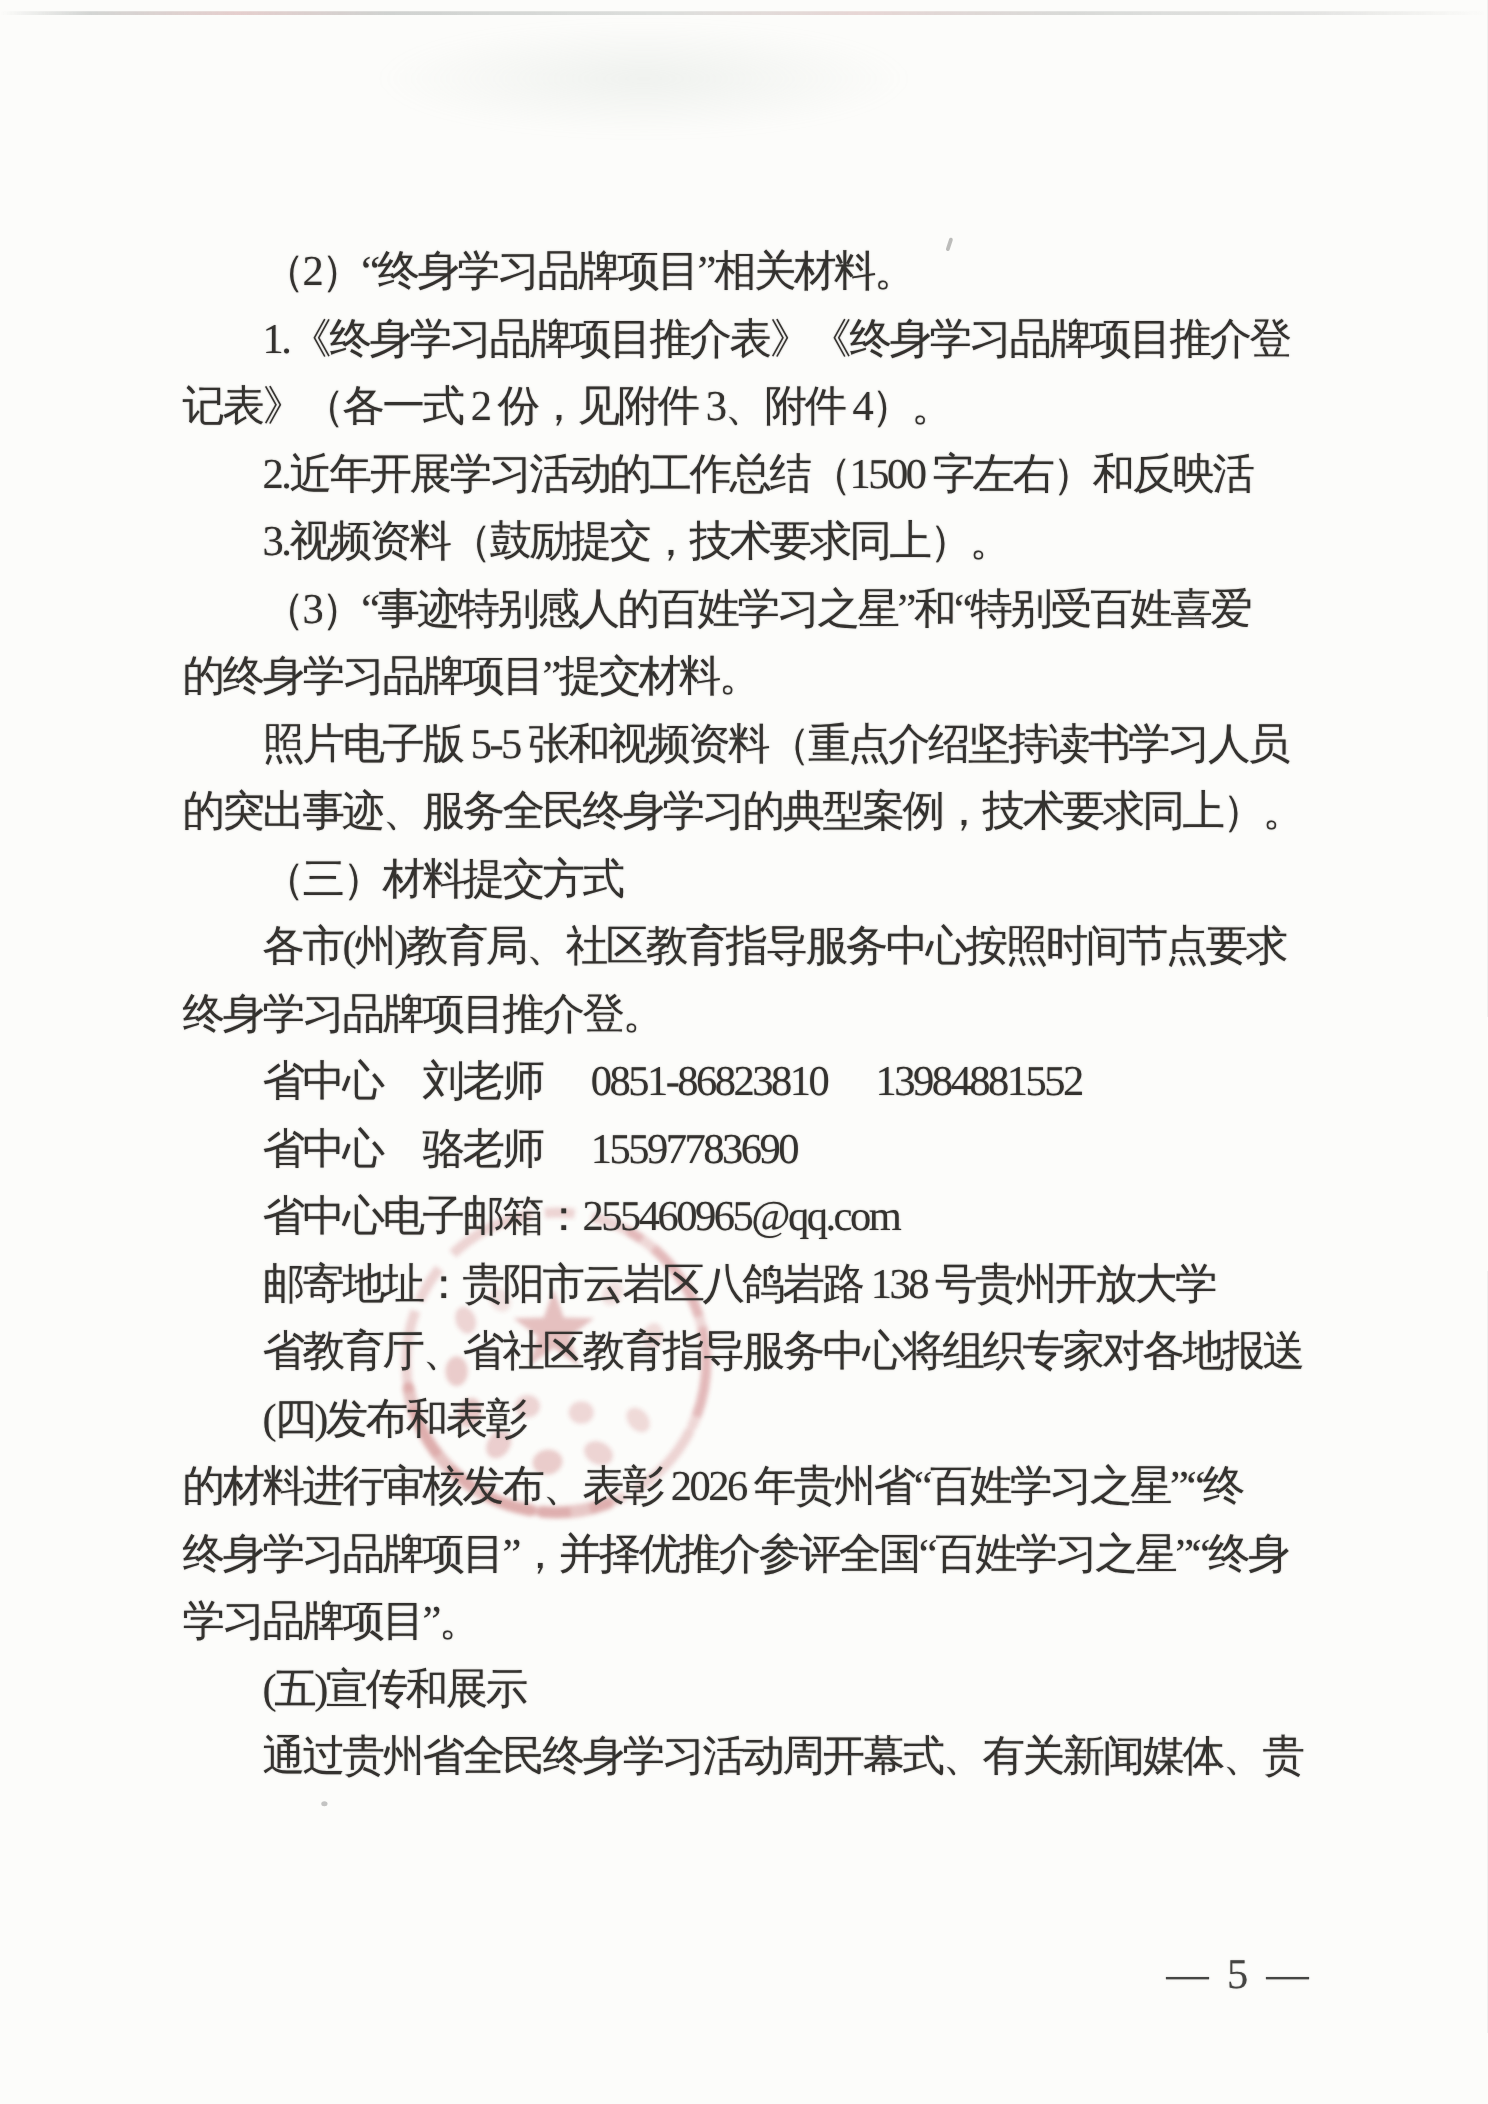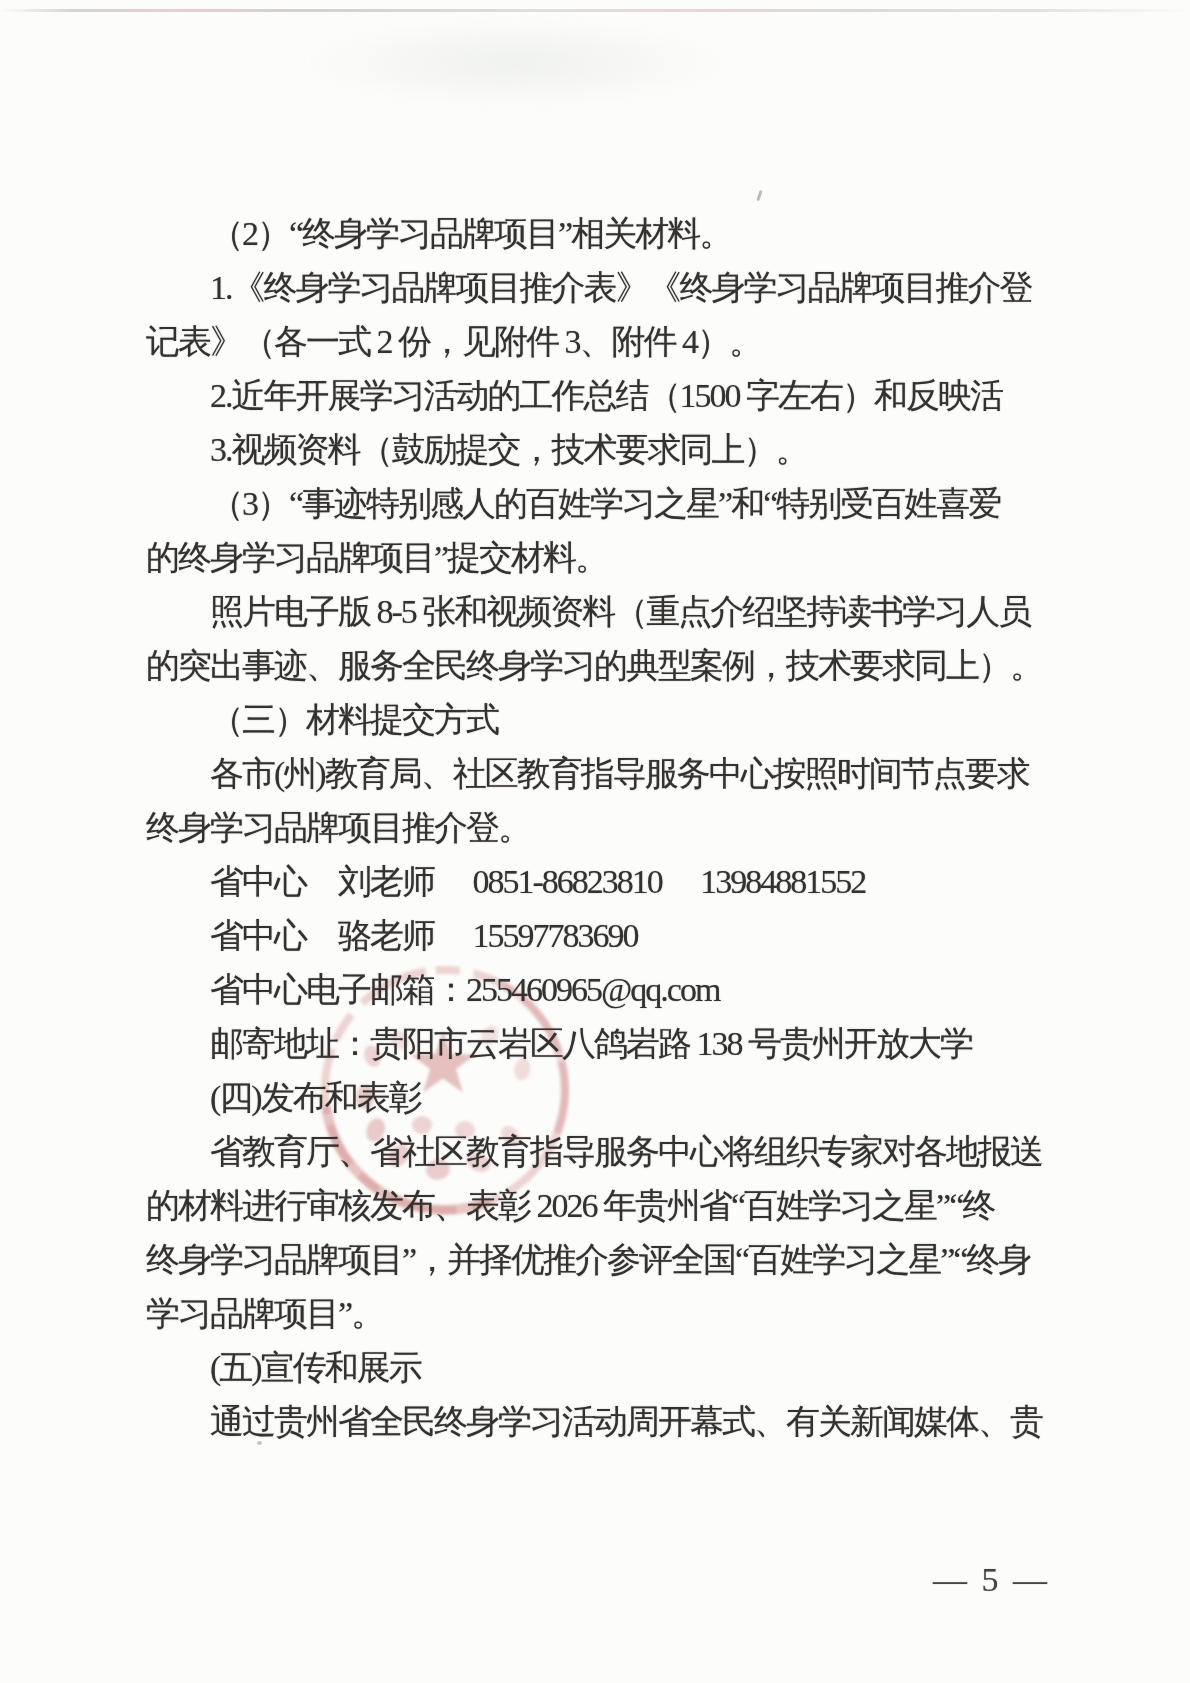--- a/index.html
+++ b/index.html
@@ -27,21 +27,21 @@
     filter:blur(.6px);
     opacity:.8;
   }
   .smudge{
     position:absolute;left:300px;top:18px;width:430px;height:90px;
     background:radial-gradient(ellipse at center,rgba(185,198,192,.18),rgba(185,198,192,0) 70%);
     filter:blur(5px);
   }
   
   .content{
-    position:absolute;left:146px;top:207px;width:920px;
+    position:absolute;left:146px;top:191px;width:920px;
     z-index:2;
   }
   .ln{
     height:54px;line-height:54px;
     font-size:34px;letter-spacing:-2px;
     color:#34322f;
     white-space:nowrap;
     text-shadow:0 0 1.2px rgba(70,64,58,.55);
   }
   .ind{padding-left:64px;}
@@ -101,31 +101,31 @@
   </svg>
 
   <div class="content">
     <div class="ln ind">（2）“终身学习品牌项目”相关材料。</div>
     <div class="ln ind">1.《终身学习品牌项目推介表》《终身学习品牌项目推介登</div>
     <div class="ln">记表》（各一式 2 份，见附件 3、附件 4）。</div>
     <div class="ln ind">2.近年开展学习活动的工作总结（1500 字左右）和反映活</div>
     <div class="ln ind">3.视频资料（鼓励提交，技术要求同上）。</div>
     <div class="ln ind">（3）“事迹特别感人的百姓学习之星”和“特别受百姓喜爱</div>
     <div class="ln">的终身学习品牌项目”提交材料。</div>
-    <div class="ln ind">照片电子版 8-5 张和视频资料（重点介绍坚持读书学习人员</div>
+    <div class="ln ind">照片电子版 5-5 张和视频资料（重点介绍坚持读书学习人员</div>
     <div class="ln">的突出事迹、服务全民终身学习的典型案例，技术要求同上）。</div>
     <div class="ln ind">（三）材料提交方式</div>
     <div class="ln ind">各市(州)教育局、社区教育指导服务中心按照时间节点要求</div>
     <div class="ln">终身学习品牌项目推介登。</div>
     <div class="ln ind">省中心　刘老师　 0851-86823810 　13984881552</div>
     <div class="ln ind">省中心　骆老师　 15597783690</div>
     <div class="ln ind">省中心电子邮箱：255460965@qq.com</div>
     <div class="ln ind">邮寄地址：贵阳市云岩区八鸽岩路 138 号贵州开放大学</div>
+    <div class="ln ind">省教育厅、省社区教育指导服务中心将组织专家对各地报送</div>
     <div class="ln ind">(四)发布和表彰</div>
-    <div class="ln ind">省教育厅、省社区教育指导服务中心将组织专家对各地报送</div>
     <div class="ln">的材料进行审核发布、表彰 2026 年贵州省“百姓学习之星”“终</div>
     <div class="ln">终身学习品牌项目”，并择优推介参评全国“百姓学习之星”“终身</div>
     <div class="ln">学习品牌项目”。</div>
     <div class="ln ind">(五)宣传和展示</div>
     <div class="ln ind">通过贵州省全民终身学习活动周开幕式、有关新闻媒体、贵</div>
   </div>
 
   <div class="pagenum">— 5 —</div>
 
   <div class="speck s1"></div>

